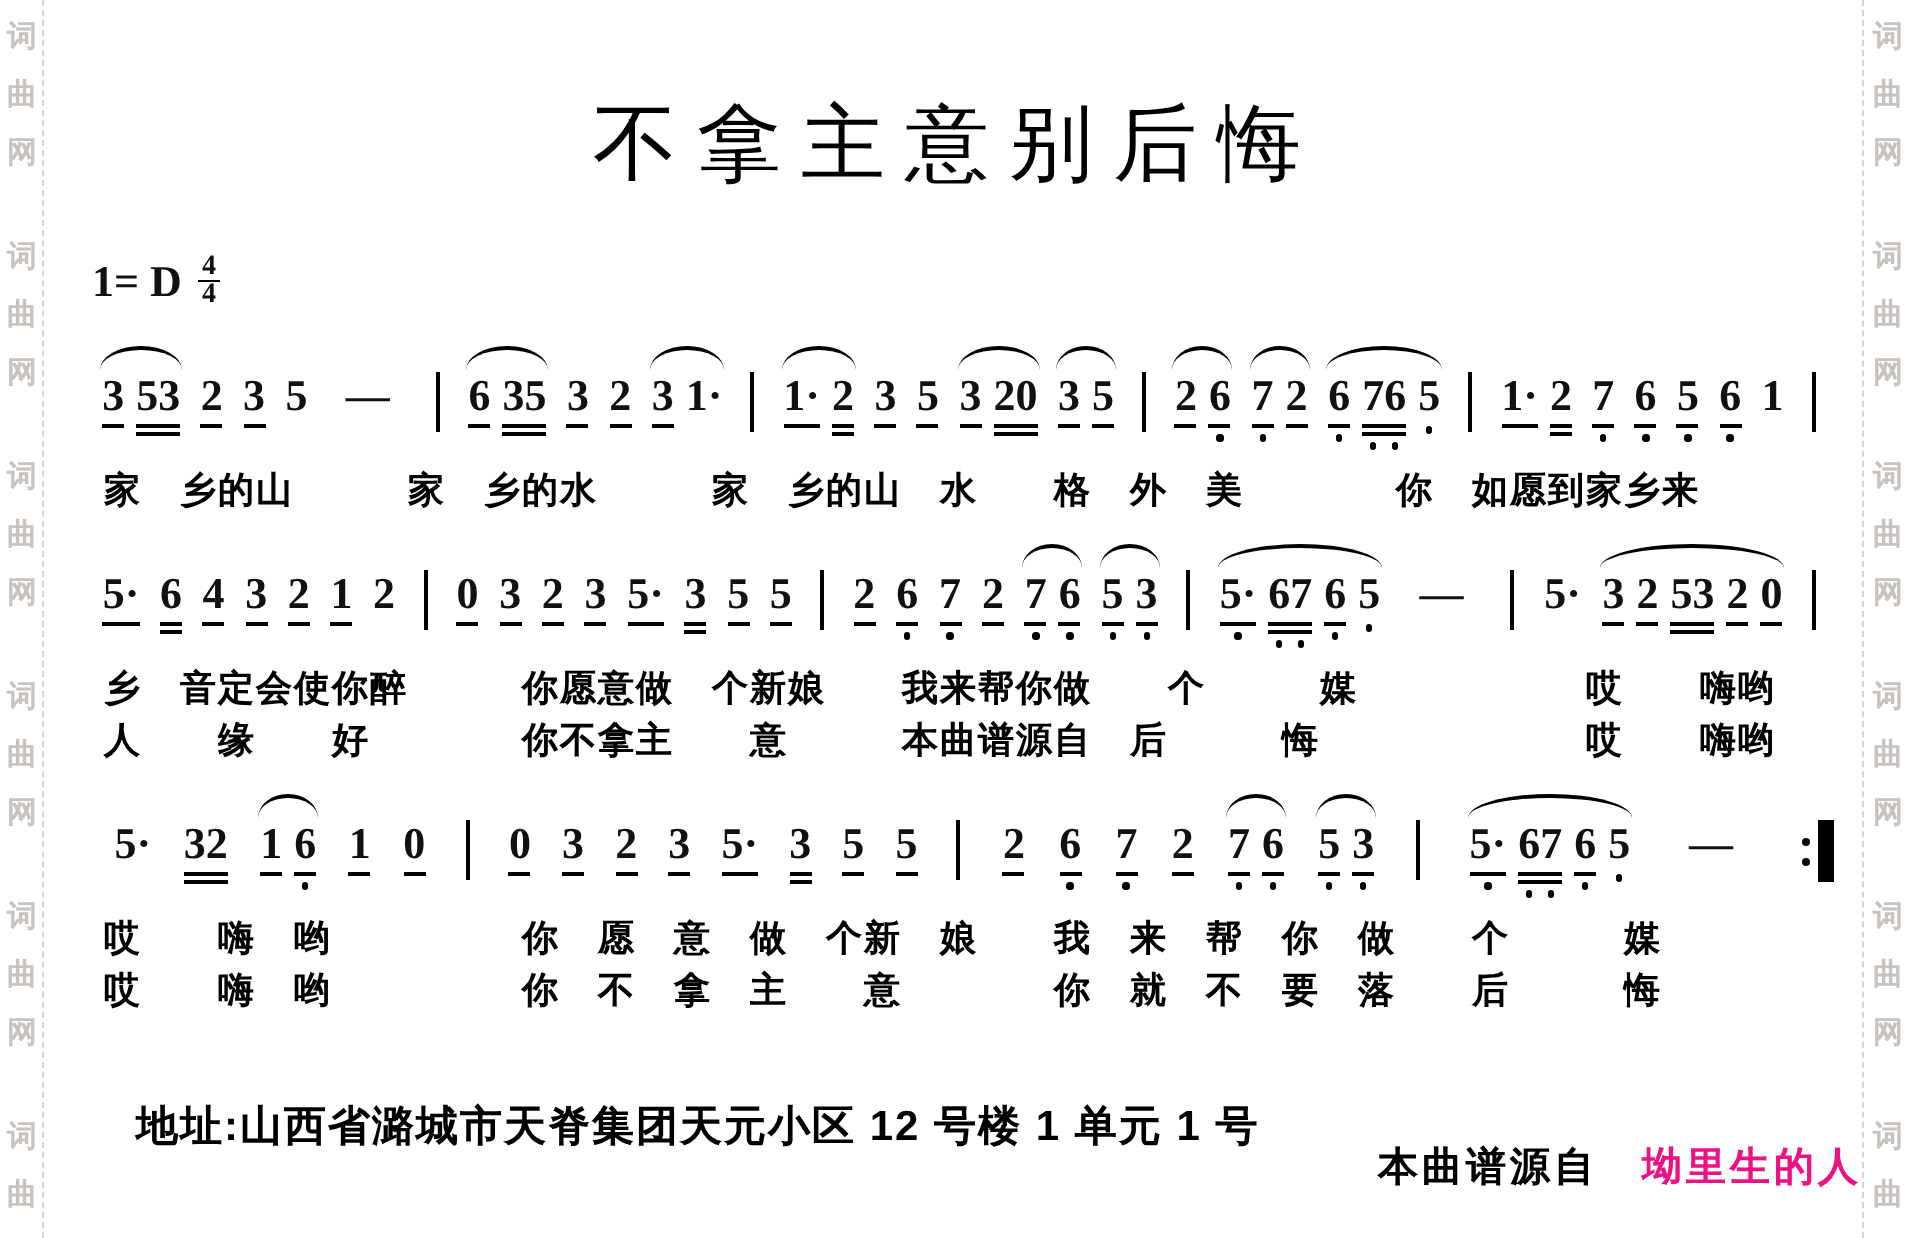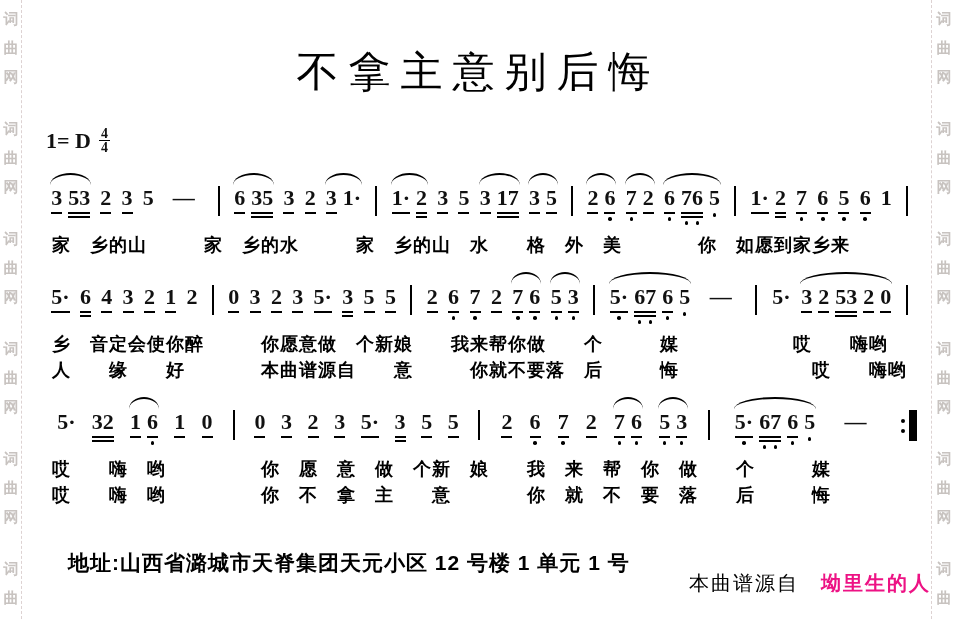--- a/index.html
+++ b/index.html
@@ -50,21 +50,21 @@
   .repeat .dcol{display:flex;flex-direction:column;margin-right:4px;}
   .repeat .dcol i{width:4px;height:4px;border-radius:50%;background:#000;margin:3px 0;}
   .repeat .thick{width:8px;height:31px;background:#000;}
   .lyric{font-size:18px;font-weight:700;line-height:26px;letter-spacing:1px;
          white-space:pre;padding-left:6px;color:#000;}
 
   
   .address{position:absolute;top:549px;left:68px;font-size:21px;font-weight:700;
            letter-spacing:1px;color:#000;}
   .source{position:absolute;top:570px;right:26px;display:flex;align-items:baseline;}
-  .source .lbl{font-size:20px;font-weight:400;color:#000;margin-right:22px;letter-spacing:2px;}
+  .source .lbl{font-size:20px;font-weight:700;color:#000;margin-right:22px;letter-spacing:2px;}
   .source .site{font-size:20px;font-weight:900;letter-spacing:2px;cursor:pointer;}
 </style>
 </head>
 <body>
 
 <div class="wm-col wm-left" style="color: rgb(200, 195, 192);">
     <div class="wm-group">
       <div>词</div>
       <div>曲</div>
       <div>网</div>
@@ -240,21 +240,21 @@
               <span class="txt">5</span>
               <span class="ul"></span>
             </div>
           </div>
           <div class="group arc">
             <div class="note">
               <span class="txt">3</span>
               <span class="ul"></span>
             </div>
             <div class="note">
-              <span class="txt">17</span>
+              <span class="txt">20</span>
               <span class="ul"></span>
               <span class="ul"></span>
             </div>
           </div>
           <div class="group arc">
             <div class="note">
               <span class="txt">3</span>
               <span class="ul"></span>
             </div>
             <div class="note">
@@ -604,21 +604,21 @@
             </div>
             <div class="note">
               <span class="txt">0</span>
               <span class="ul"></span>
             </div>
           </div>
         </div>
         <span class="bar"></span>
       </div>
       <div class="lyric">乡　音定会使你醉　　　你愿意做　个新娘　　我来帮你做　　个　　　媒　　　　　　哎　　嗨哟</div>
-      <div class="lyric">人　　缘　　好　　　　本曲谱源自　　意　　　你就不要落　后　　　悔　　　　　　　哎　　嗨哟</div>
+      <div class="lyric">人　　缘　　好　　　　你不拿主　　意　　　本曲谱源自　后　　　悔　　　　　　　哎　　嗨哟</div>
     </div>
     <div class="system">
       <div class="notes-row">
         <div class="measure" style="flex-grow: 6;">
           <div class="group">
             <div class="note">
               <span class="txt">5·</span>
             </div>
           </div>
           <div class="group">

